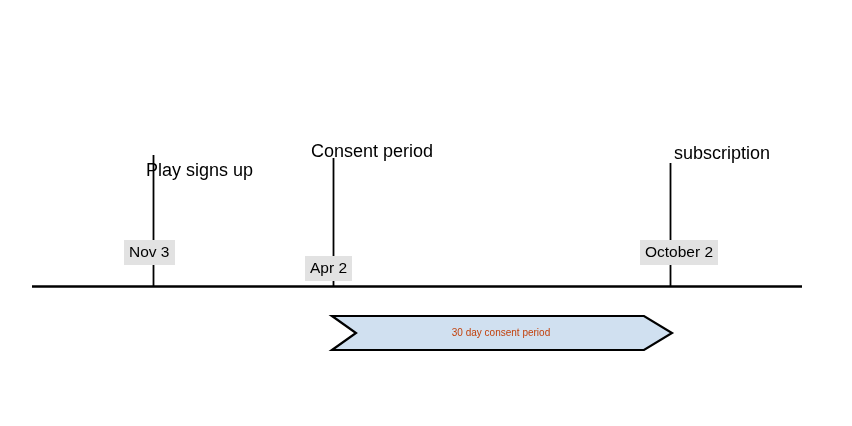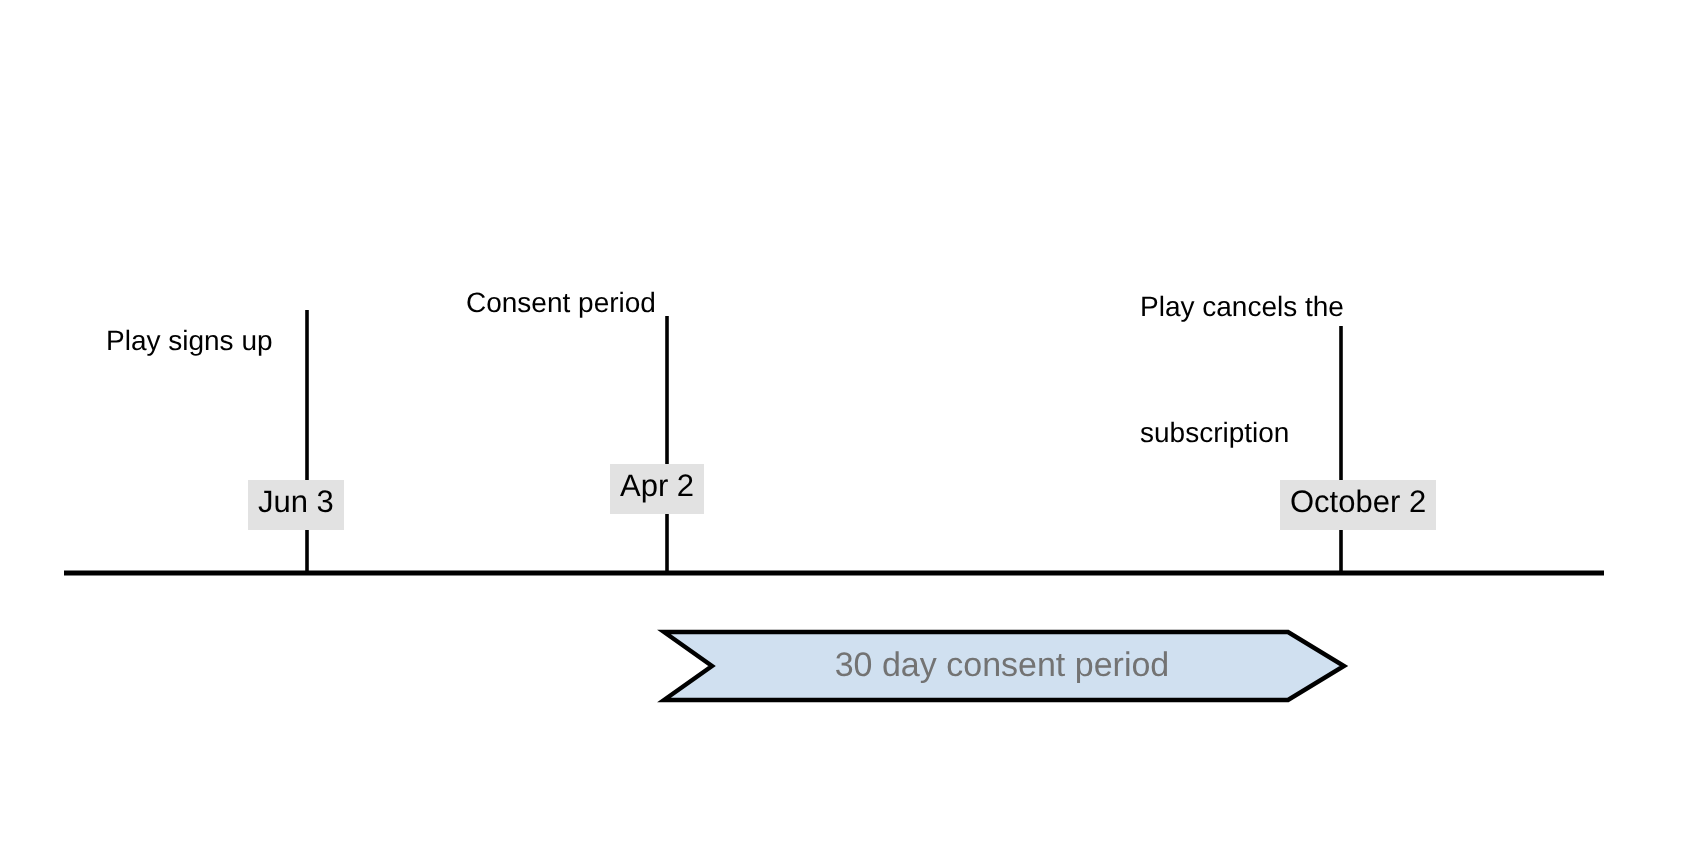--- a/index.html
+++ b/index.html
@@ -21,41 +21,41 @@
   }
   .svg-layer {
     position: absolute;
     left: 0;
     top: 0;
     width: 852px;
     height: 426px;
   }
   .event-label {
     position: absolute;
-    text-align: left;
-    font-size: 14px;
+    text-align: right;
+    font-size: 18px;
     line-height: 21px;
     color: #000000;
     white-space: pre;
     pointer-events: none;
   }
   .date-chip {
     position: absolute;
     background: #e2e2e2;
     font-size: 15.5px;
     line-height: 20px;
     padding: 2px 5px 3px 5px;
     color: #000000;
     white-space: nowrap;
   }
   .band-label {
     position: absolute;
-    font-size: 17px;
+    font-size: 10px;
     line-height: 20px;
-    color: #737373;
+    color: #c2410c;
     text-align: center;
     white-space: nowrap;
   }
 </style>
 </head>
 <body>
 
 <div id="diagram">
 
   <svg class="svg-layer" viewBox="0 0 852 426" width="852" height="426" xmlns="http://www.w3.org/2000/svg">
@@ -71,23 +71,22 @@
 
   <div class="event-label" style="left:53px; top:118px; width:200px;">
     <div>Play signs up</div>
   </div>
 
   <div class="event-label" style="left:233px; top:99px; width:200px;">
     <div>Consent period</div>
   </div>
 
   <div class="event-label" style="left:570px; top:101px; width:200px;">
-    <div>Play cancels the</div>
     <div>subscription</div>
   </div>
 
-  <div class="date-chip" style="left:124px; top:240px;">Jun 3</div>
-  <div class="date-chip" style="left:305px; top:232px;">Apr 2</div>
+  <div class="date-chip" style="left:124px; top:240px;">Nov 3</div>
+  <div class="date-chip" style="left:305px; top:256px;">Apr 2</div>
   <div class="date-chip" style="left:640px; top:240px;">October 2</div>
 
   <div class="band-label" style="left:356px; top:323px; width:290px;">30 day consent period</div>
 
 </div>
 
 </body></html>

